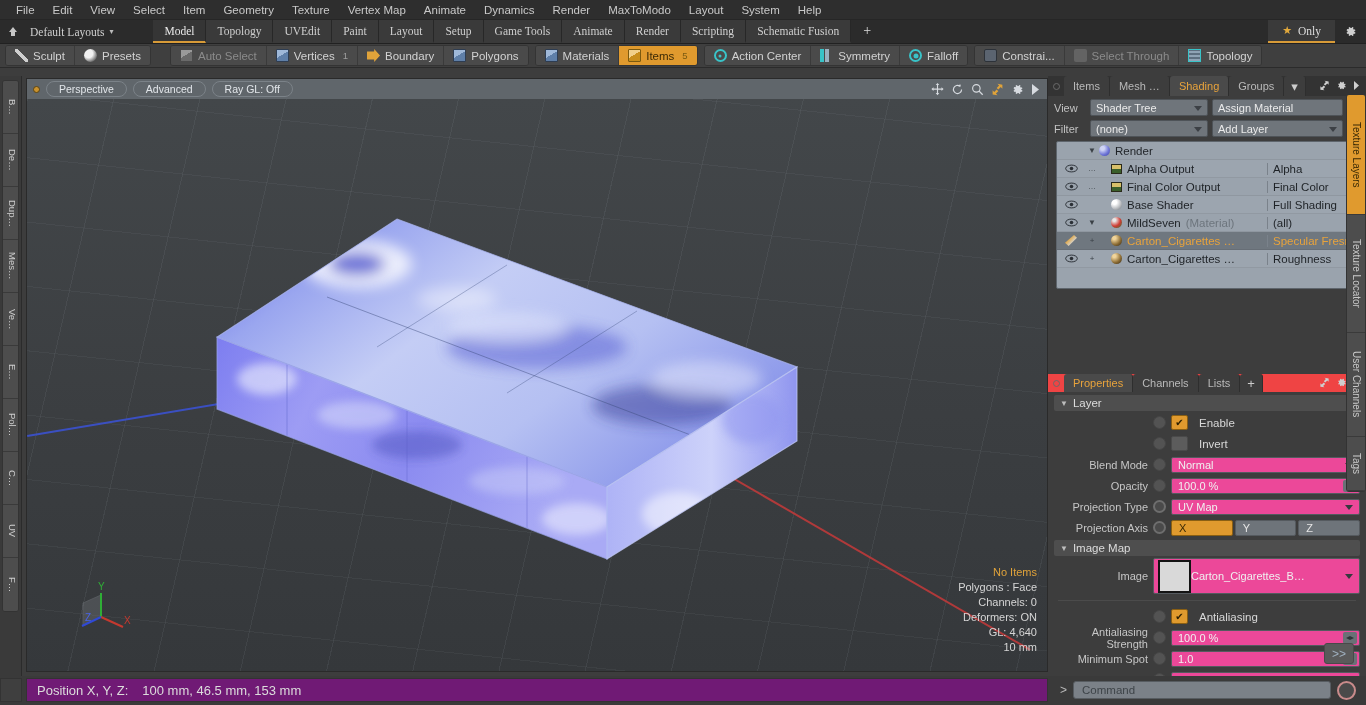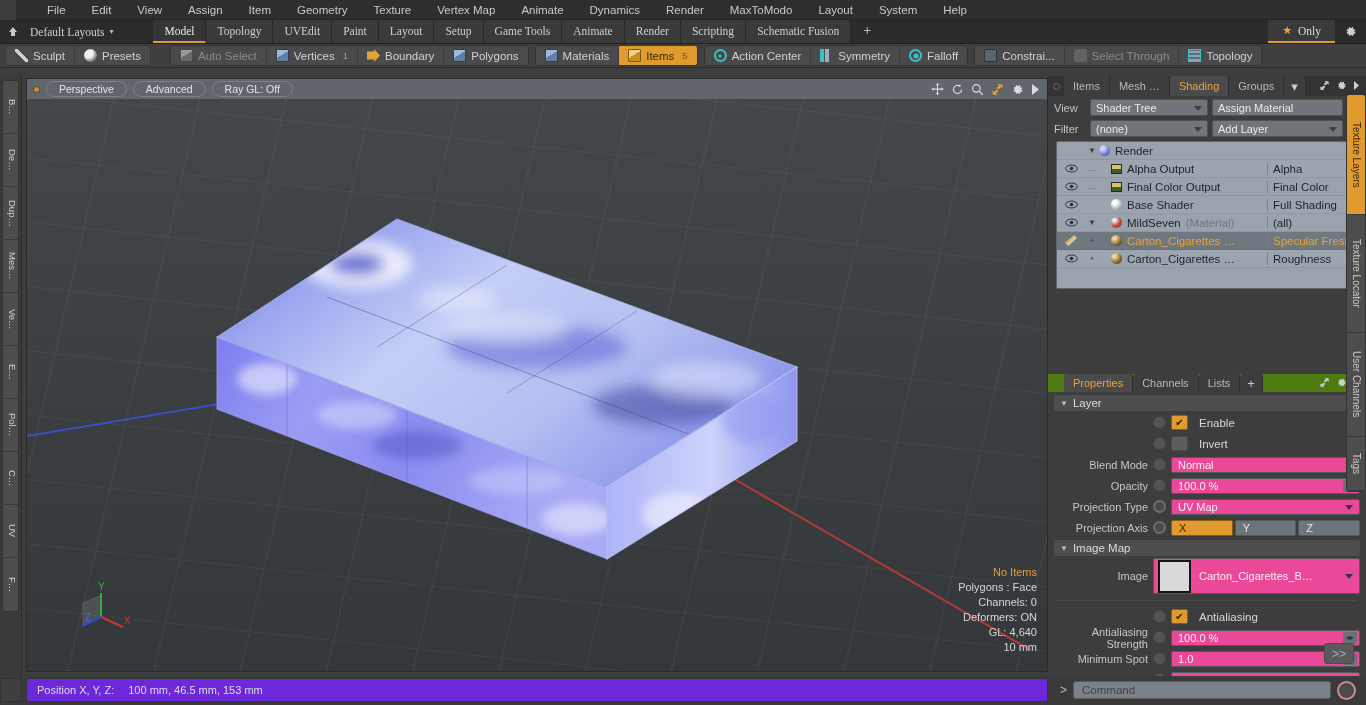--- a/index.html
+++ b/index.html
@@ -9,21 +9,21 @@
     font-family: "Liberation Sans", sans-serif;
     font-size: 11px;
     color: #c8c8c8;
     overflow: hidden;
   }
   .app { position: relative; width: 1366px; height: 705px; background: #3d3d3d; }
 
   
   .menubar {
     height: 20px; background: #2e2e2e; display: flex; align-items: center;
-    padding-left: 22px; gap: 8px; border-bottom: 1px solid #262626; margin-left: 16px;
+    padding-left: 7px; gap: 0px; border-bottom: 1px solid #262626;
   }
   .menubar .mi {
     padding: 2px 9px; font-size: 11.5px; color: #c9c9c9; cursor: default;
     white-space: nowrap;
   }
 
   
   .tabrow {
     height: 24px; background: #2b2b2b; display: flex; align-items: stretch;
     border-bottom: 1px solid #212121;
@@ -199,21 +199,21 @@
   .dotico.shader { background: radial-gradient(circle at 32% 30%, #ffffff 0 20%, #b9bcc0 60%, #6c7075 100%); }
   .dotico.mat { background: radial-gradient(circle at 30% 28%, #e8e8e8 0 12%, #cf3b33 55%, #2f7a36 100%); }
   .dotico.tex { background: radial-gradient(circle at 30% 28%, #f0d49a 0 14%, #8a6a32 60%, #2c2415 100%); }
   .imgico { width:11px;height:10px; background:linear-gradient(180deg,#d8c06a 0 55%, #3a5f2a 55% 100%);
             border:1px solid #2a2a1a; flex:none;}
   .brushico { width:12px;height:11px; background:linear-gradient(135deg,#e0a33a 30%, #d8d8d8 70%); flex:none;
               clip-path: polygon(0 70%, 30% 100%, 100% 25%, 75% 0); }
 
   
   .props { position:absolute; left:0; top:298px; width:318px; height:302px; background:#3d3d3d; }
-  .ptabs2 { height:18px; display:flex; align-items:stretch; background:#4d7c0f; }
+  .ptabs2 { height:18px; display:flex; align-items:stretch; background:#ef4444; }
   .sechdr {
     margin:3px 6px 2px 6px; height:16px; background:#4e4e4e; border-radius:2px;
     display:flex; align-items:center; padding-left:6px; font-size:11.5px; color:#dcdcdc; gap:5px;
   }
   .sechdr .tri { font-size:8px; color:#bdbdbd; }
   .prow { display:flex; align-items:center; height:19px; margin:2px 6px 2px 0; gap:5px; }
   .plbl { width:100px; text-align:right; font-size:11px; color:#c6c6c6; flex:none; }
   .ctl-dot { width:13px;height:13px;border-radius:50%; background:#535353; border:1px solid #464646; flex:none; }
   .ctl-dot.ring { background:#4a4a4a; border:2px solid #6e6e6e; }
   .chk { width:17px;height:15px; background:#e09a2e; border:1px solid #8a5f13; border-radius:2px;
@@ -243,40 +243,40 @@
   .redge { position:absolute; right:0; top:18px; width:20px; height:420px; }
   .redge-in { background:#4a4a4a; border:1px solid #333; border-radius:3px; overflow:hidden; }
   .rtab { writing-mode: vertical-rl; text-orientation: mixed; width:18px;
           display:flex; align-items:center; justify-content:center; font-size:10px;
           color:#c9c9c9; background:#4d4d4d; border-bottom:1px solid #3a3a3a; padding:6px 0;}
   .rtab.sel { background:#e09a2e; color:#3a2a06; }
 
   
   .bottom { position:absolute; left:0; top:676px; width:1366px; height:29px; background:#3a3a3a; }
   .statusbar { position:absolute; left:26px; top:2px; width:1022px; height:24px;
-               background:#6d28d9; border:1px solid #333; display:flex; align-items:center;
-               padding-left:10px; font-size:11px; color:#dcdcdc; gap:14px;}
+               background:#701a75; border:1px solid #333; display:flex; align-items:center;
+               padding-left:10px; font-size:13px; color:#dcdcdc; gap:14px;}
   .cmdbar { position:absolute; left:1056px; top:2px; width:300px; height:24px; display:flex;
             align-items:center; gap:6px; }
   .cmd-arrow { color:#b9b9b9; font-size:12px; padding-left:4px;}
   .cmd-input { flex:1; height:18px; background:#7b8188; border:1px solid #575c61; border-radius:3px;
                display:flex; align-items:center; padding:0 8px; font-size:11.5px; color:#3e4449;}
   .cmd-rec { width:19px;height:19px;border-radius:50%; border:2px solid #c98b8b; background:#4a4a4a; flex:none;}
   .bl-corner { position:absolute; left:0; top:2px; width:22px; height:24px; background:#3f3f3f; border:1px solid #333;}
 </style>
 </head>
 <body>
 
 <div class="app">
 
   <div class="menubar">
     <div class="mi">File</div>
     <div class="mi">Edit</div>
     <div class="mi">View</div>
-    <div class="mi">Assign</div>
+    <div class="mi">Select</div>
     <div class="mi">Item</div>
     <div class="mi">Geometry</div>
     <div class="mi">Texture</div>
     <div class="mi">Vertex Map</div>
     <div class="mi">Animate</div>
     <div class="mi">Dynamics</div>
     <div class="mi">Render</div>
     <div class="mi">MaxToModo</div>
     <div class="mi">Layout</div>
     <div class="mi">System</div>
@@ -782,21 +782,21 @@
           </span>
         </div>
 
         <div class="sechdr">
           <span class="tri">▼</span>
           <span>Image Map</span>
         </div>
 
         <div class="prow" style="height:36px">
           <span class="plbl">Image</span>
-          <span class="pfield drop" style="height:36px;align-items:center;gap:8px;padding-left:4px">
+          <span class="pfield drop" style="height:36px;align-items:center;gap:0;padding-left:4px">
             <span class="imgswatch"></span>
             <span>Carton_Cigarettes_B…</span>
           </span>
         </div>
 
         <div class="divider"></div>
 
         <div class="prow">
           <span class="plbl"></span>
           <span class="ctl-dot"></span>

